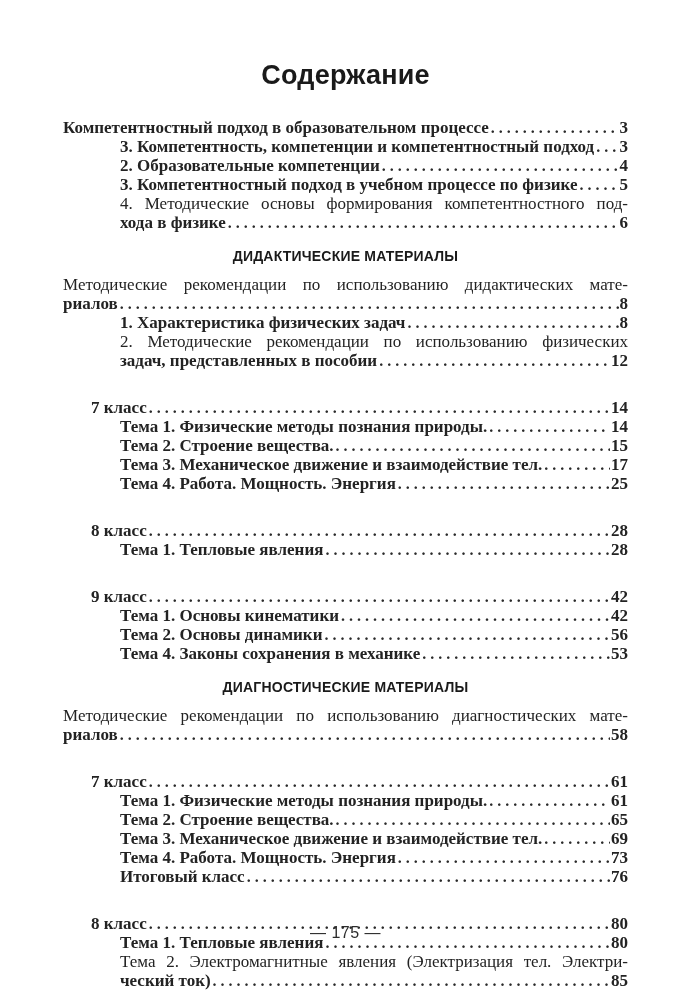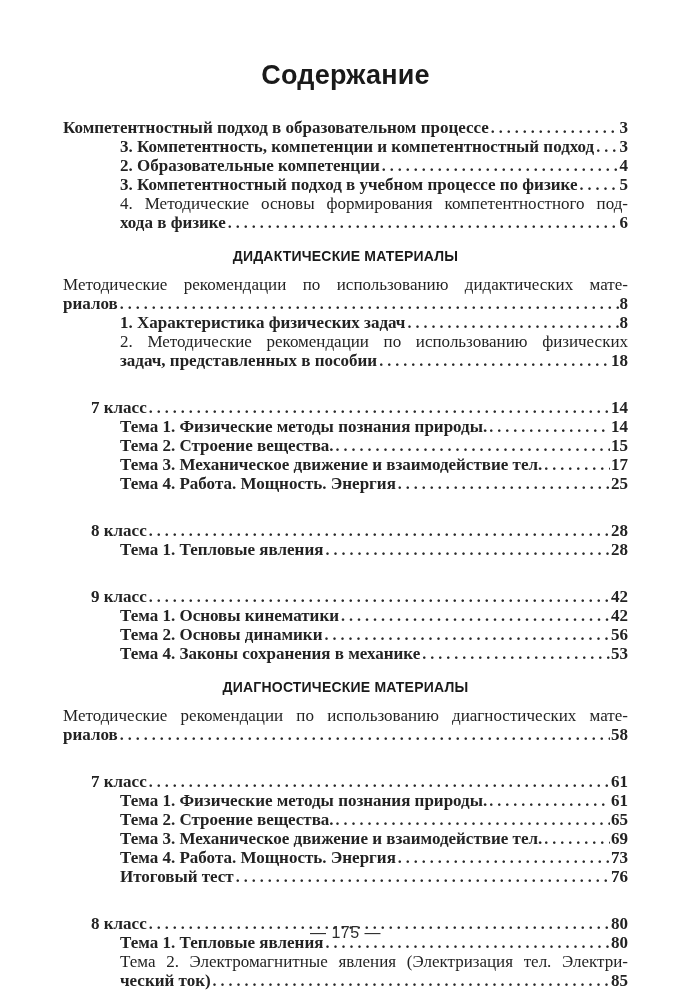--- a/index.html
+++ b/index.html
@@ -142,21 +142,21 @@
           <span class="txt">1. Характеристика физических задач</span>
           <span class="dots"></span>
           <span class="pg">8</span>
         </div>
       </div>
       <div class="entry indent-2">
         <div class="pre-line">2. Методические рекомендации по использованию физических</div>
         <div class="row">
           <span class="txt">задач, представленных в пособии</span>
           <span class="dots"></span>
-          <span class="pg">18</span>
+          <span class="pg">12</span>
         </div>
       </div>
       <div class="entry indent-1">
         <div class="row">
           <span class="txt">7 класс</span>
           <span class="dots"></span>
           <span class="pg">14</span>
         </div>
       </div>
       <div class="entry indent-2">
@@ -268,21 +268,21 @@
       </div>
       <div class="entry indent-2">
         <div class="row">
           <span class="txt">Тема 4. Работа. Мощность. Энергия</span>
           <span class="dots"></span>
           <span class="pg">73</span>
         </div>
       </div>
       <div class="entry indent-2">
         <div class="row">
-          <span class="txt">Итоговый тест</span>
+          <span class="txt">Итоговый класс</span>
           <span class="dots"></span>
           <span class="pg">76</span>
         </div>
       </div>
       <div class="entry indent-1">
         <div class="row">
           <span class="txt">8 класс</span>
           <span class="dots"></span>
           <span class="pg">80</span>
         </div>

